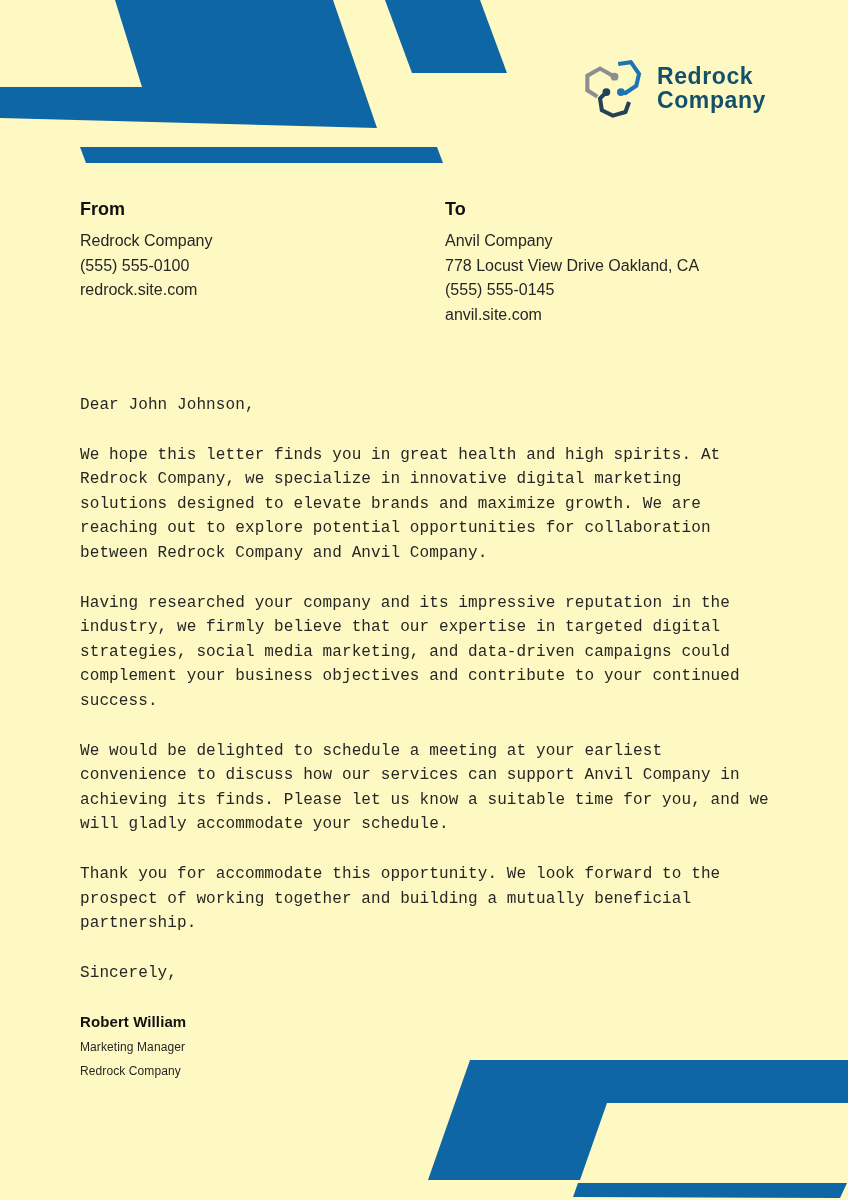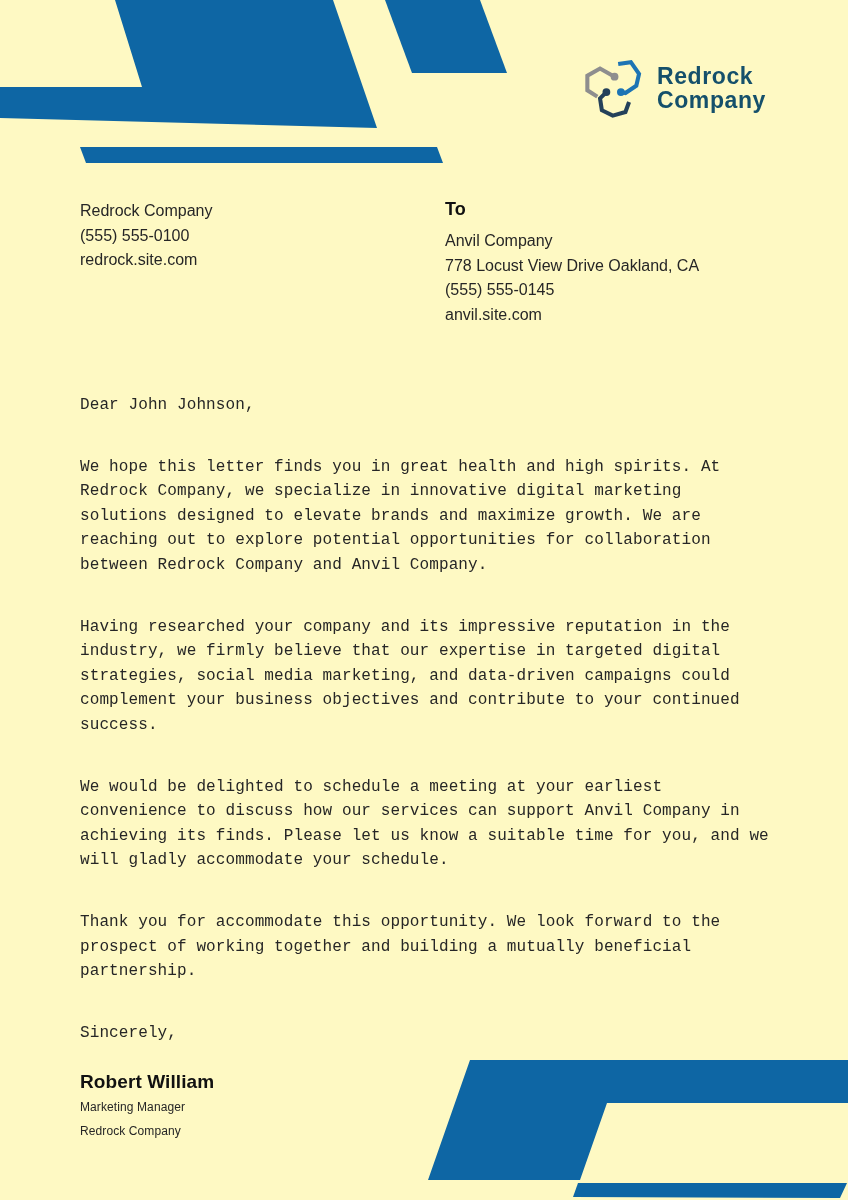--- a/index.html
+++ b/index.html
@@ -60,25 +60,25 @@
     position: absolute;
     left: 80px;
     top: 393px;
     width: 696px;
     font-size: 16px;
     line-height: 24.6px;
     letter-spacing: 0.1px;
     color: #262626;
   }
   .letter p { margin: 0; font-family: Liberation Mono, monospace; }
-  .letter p.spaced { margin-top: 37px; }
+  .letter p.spaced { margin-top: 25px; }
   .signature { margin-top: 25px; }
   .sig-name {
     font-weight: bold;
-    font-size: 19px;
+    font-size: 15px;
     line-height: 24.5px;
     color: #111111;
   }
   .sig-line { font-size: 12px; line-height: 24.5px; }
 </style>
 </head>
 <body>
 
 <div class="page">
 
@@ -102,20 +102,21 @@
       </svg>
     </span>
     <span class="logo-text">
       <div>Redrock</div>
       <div>Company</div>
     </span>
   </header>
 
   <section class="addresses">
     <div class="addr">
+      <h3 class="addr-label">From</h3>
       <div class="addr-line">Redrock Company</div>
       <div class="addr-line">(555) 555-0100</div>
       <div class="addr-line">redrock.site.com</div>
     </div>
     <div class="addr">
       <h3 class="addr-label">To</h3>
       <div class="addr-line">Anvil Company</div>
       <div class="addr-line">778 Locust View Drive Oakland, CA</div>
       <div class="addr-line">(555) 555-0145</div>
       <div class="addr-line">anvil.site.com</div>

